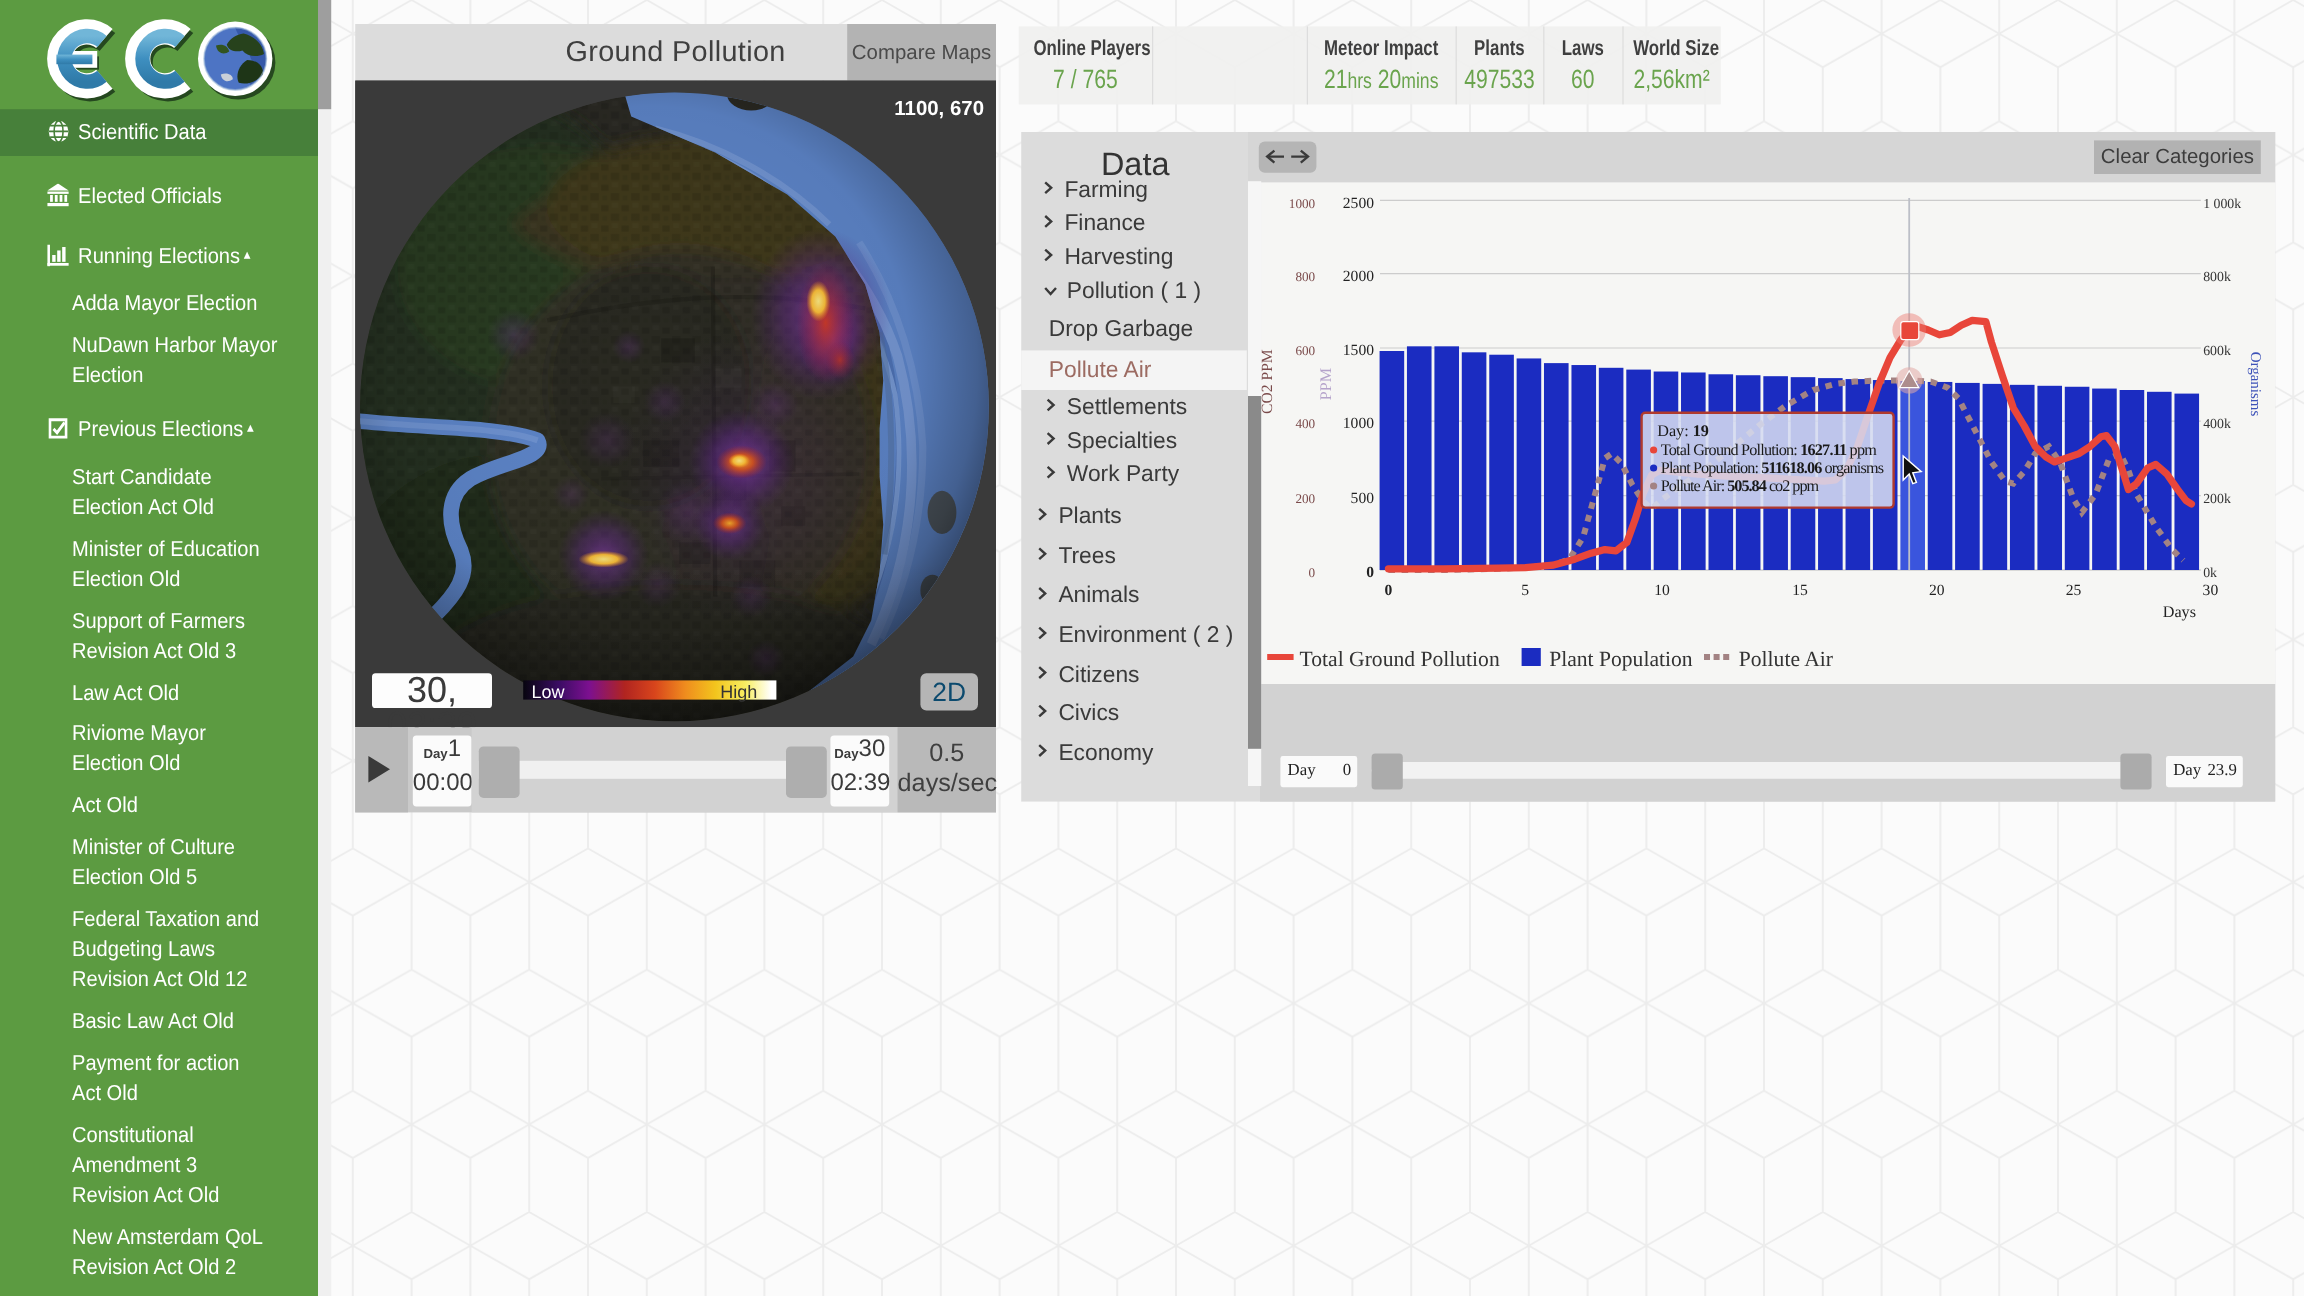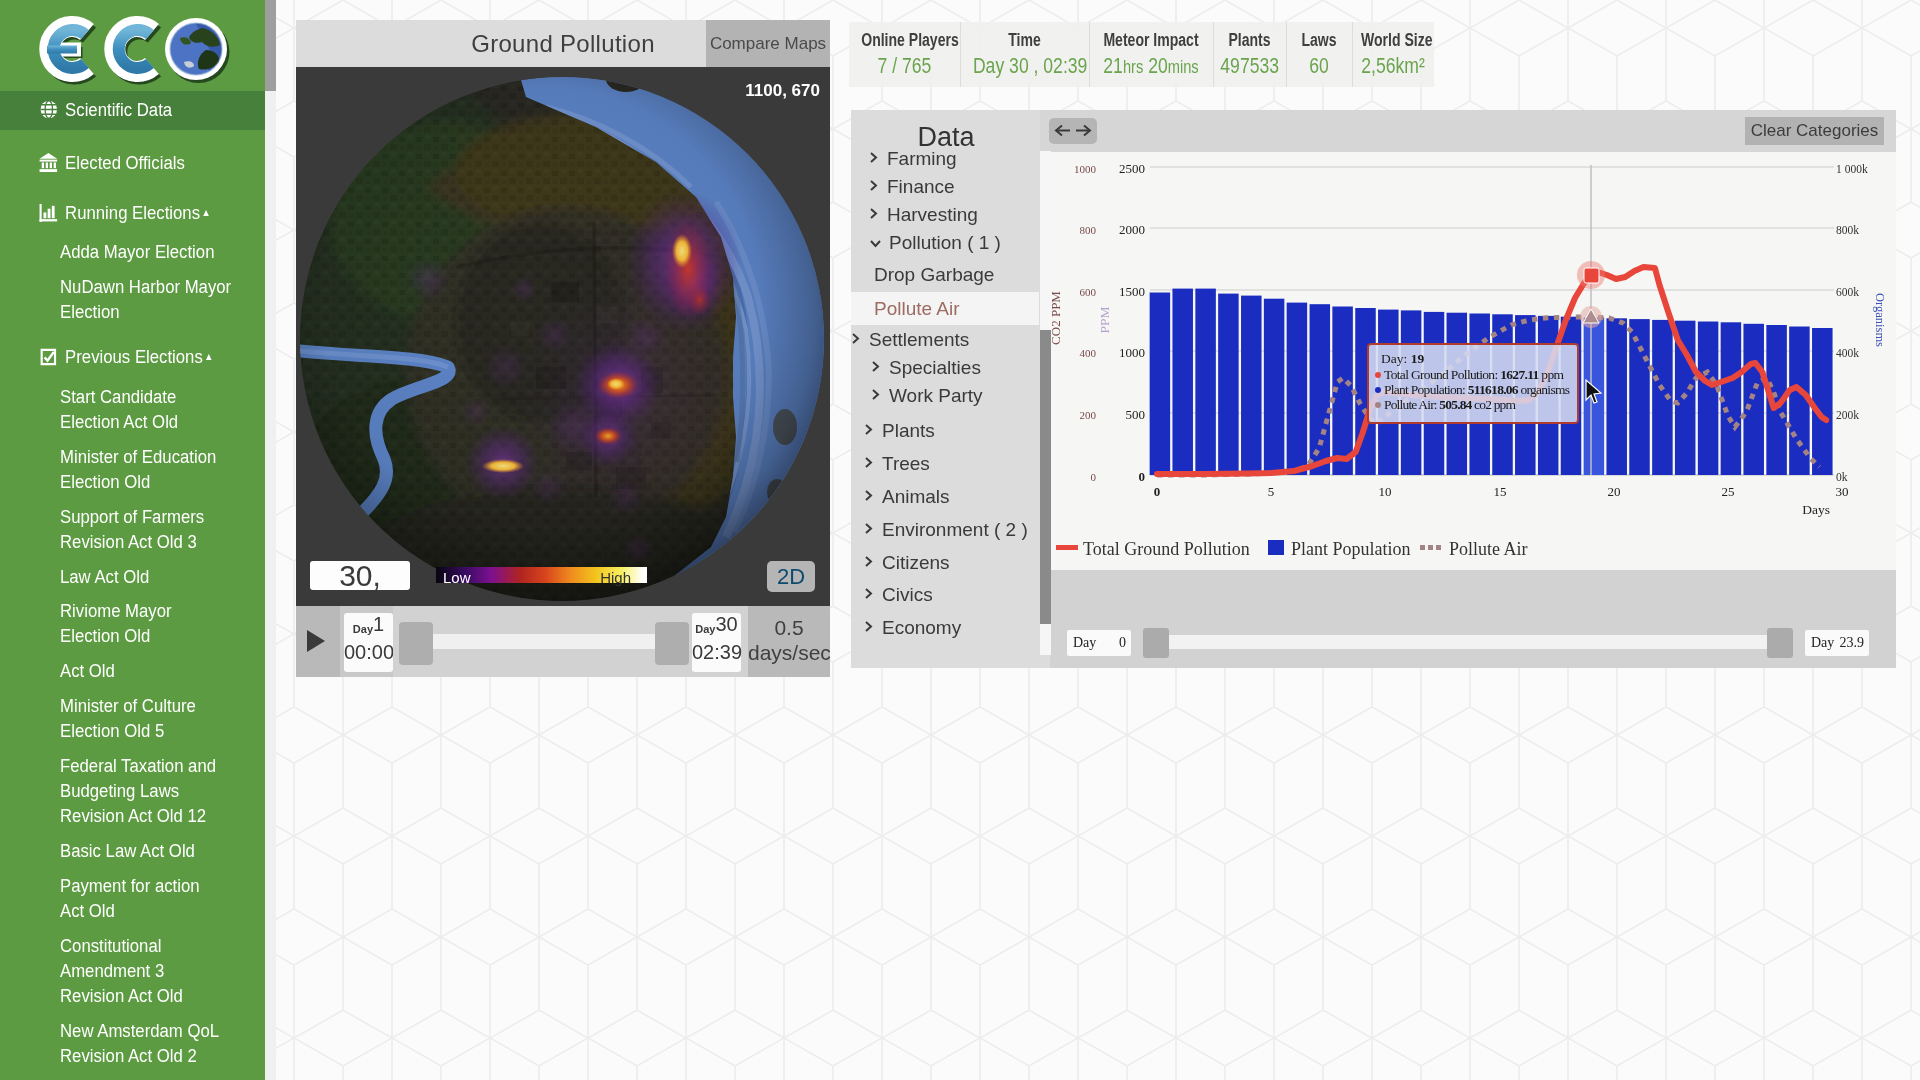--- a/index.html
+++ b/index.html
@@ -351,24 +351,20 @@
       <div class="s1">0.5</div>
       <div class="s2">days/sec</div>
     </div>
 </div>
 
 <div id="stats">
     <div class="stat" style="left: 0px; width: 111px;">
       <div class="lb">Online Players</div>
       <div class="vl">7 / 765</div>
     </div>
-    <div class="stat" style="left: 111px; width: 129px;">
-      <div class="lb">Time</div>
-      <div class="vl">Day 30 , 02:39</div>
-    </div>
     <div class="statdiv" style="left: 111px;"></div>
     <div class="stat" style="left: 240px; width: 124px;">
       <div class="lb">Meteor Impact</div>
       <div class="vl">21<small>hrs</small> 20<small>mins</small></div>
     </div>
     <div class="statdiv" style="left: 240px;"></div>
     <div class="stat" style="left: 364px; width: 73px;">
       <div class="lb">Plants</div>
       <div class="vl">497533</div>
     </div>
@@ -399,21 +395,21 @@
           <path d="M2 2 L7 6.5 L2 11" stroke="#3a3a3a" stroke-width="2" fill="none"></path>
         </svg>Finance</div>
       <div class="ditem" style="top: 94px; padding-left: 18px;"><svg class="chev" width="9" height="13" viewBox="0 0 9 13" style="margin-right:9px;">
           <path d="M2 2 L7 6.5 L2 11" stroke="#3a3a3a" stroke-width="2" fill="none"></path>
         </svg>Harvesting</div>
       <div class="ditem" style="top: 122px; padding-left: 18px;"><svg class="chev" width="13" height="9" viewBox="0 0 13 9" style="margin-right:7px;">
           <path d="M2 2 L6.5 7 L11 2" stroke="#3a3a3a" stroke-width="2" fill="none"></path>
         </svg>Pollution ( 1 )</div>
       <div class="ditem" style="top: 154px; padding-left: 23px;">Drop Garbage</div>
       <div class="ditem" style="top: 188px; padding-left: 23px; color: rgb(156, 107, 98);">Pollute Air</div>
-      <div class="ditem" style="top: 219px; "><svg class="chev" width="9" height="13" viewBox="0 0 9 13" style="margin-right:9px;">
+      <div class="ditem" style="top: 219px; padding-left: 20px;"><svg class="chev" width="9" height="13" viewBox="0 0 9 13" style="margin-right:9px;">
           <path d="M2 2 L7 6.5 L2 11" stroke="#3a3a3a" stroke-width="2" fill="none"></path>
         </svg>Settlements</div>
       <div class="ditem" style="top: 247px; padding-left: 20px;"><svg class="chev" width="9" height="13" viewBox="0 0 9 13" style="margin-right:9px;">
           <path d="M2 2 L7 6.5 L2 11" stroke="#3a3a3a" stroke-width="2" fill="none"></path>
         </svg>Specialties</div>
       <div class="ditem" style="top: 275px; padding-left: 20px;"><svg class="chev" width="9" height="13" viewBox="0 0 9 13" style="margin-right:9px;">
           <path d="M2 2 L7 6.5 L2 11" stroke="#3a3a3a" stroke-width="2" fill="none"></path>
         </svg>Work Party</div>
       <div class="ditem" style="top: 310px; padding-left: 13px;"><svg class="chev" width="9" height="13" viewBox="0 0 9 13" style="margin-right:9px;">
           <path d="M2 2 L7 6.5 L2 11" stroke="#3a3a3a" stroke-width="2" fill="none"></path>

